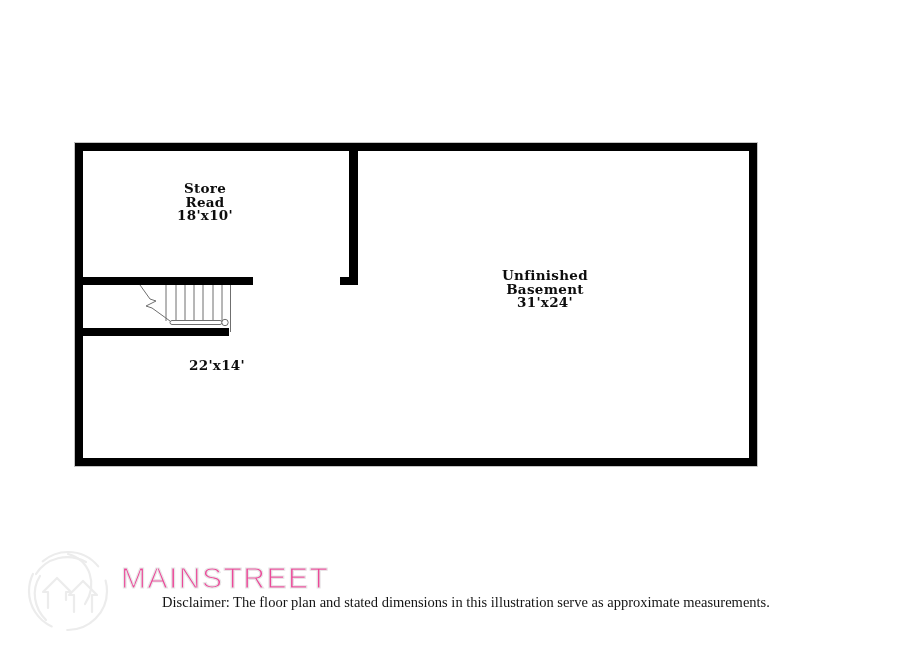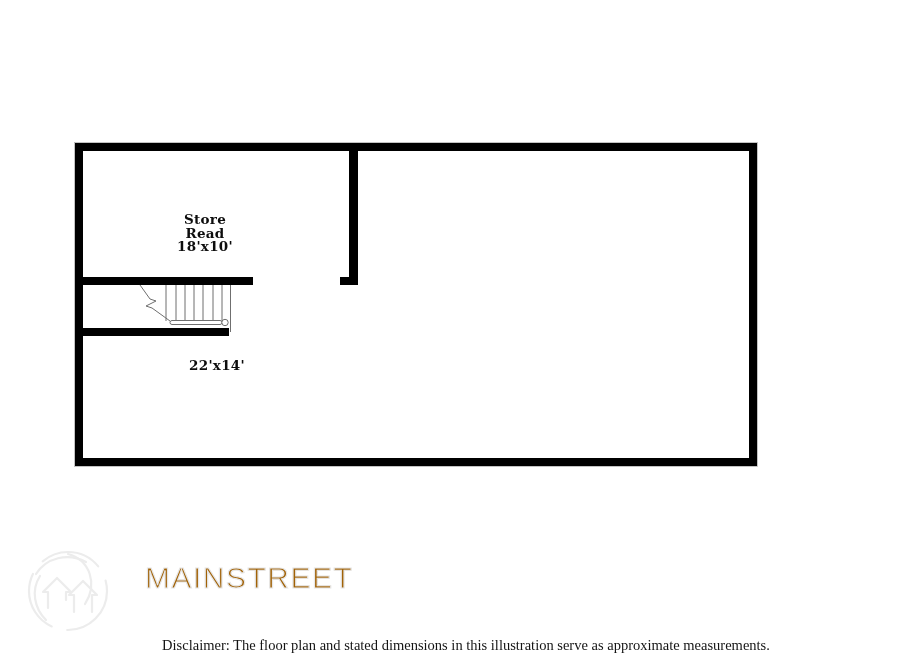--- a/index.html
+++ b/index.html
@@ -8,37 +8,37 @@
     overflow:hidden;font-family:"Liberation Serif",serif;
   }
   svg{position:absolute;left:0;top:0;}
   .plan-svg{z-index:3;}
   .room-label{
     position:absolute;width:150px;text-align:center;z-index:4;
     font-family:"DejaVu Serif",serif;font-weight:bold;
     font-size:13.5px;line-height:13.5px;color:#0d0d0d;letter-spacing:0.3px;
   }
   .room-label div{white-space:nowrap;}
-  .store-room-label{left:130px;top:182px;margin-top:31px;}
+  .store-room-label{left:130px;top:182px;}
   .basement-label{left:470px;top:269px;}
   .lower-room-label{left:142px;top:359px;}
   .watermark{position:absolute;z-index:1;color:#f1f1f1;}
   .wm-logo{left:22px;top:548px;width:92px;height:92px;}
   .wm-text{
     position:absolute;font-family:"Liberation Sans",sans-serif;font-weight:400;
-    color:#a16207;-webkit-text-stroke:1.2px #e7e7e7;white-space:nowrap;margin-left:24px;
+    color:#ec4899;-webkit-text-stroke:1.2px #e7e7e7;white-space:nowrap;
   }
   .wm-text1{left:121px;top:561px;font-size:30px;letter-spacing:1.5px;}
   .wm-text2{left:121px;top:595px;font-size:30px;letter-spacing:1.5px;}
   .disclaimer{
     position:absolute;left:136px;top:593px;width:660px;z-index:5;
     text-align:center;font-family:"Liberation Serif",serif;
     font-size:14.5px;line-height:18px;color:#141414;
   }
-  .disclaimer div{white-space:nowrap;margin-top:43px;}
+  .disclaimer div{white-space:nowrap;}
 </style>
 </head>
 <body>
 
 <div class="canvas">
 
   <svg class="watermark wm-logo" width="92" height="92" viewBox="0 0 92 92">
     <g fill="none" stroke-linejoin="round" stroke-linecap="round" stroke="#ececec" stroke-width="2.2">
       <circle cx="46" cy="43" r="39" stroke-dasharray="62 16"></circle>
       <path d="M46,6 C 68,12 76,36 63,56"></path>
@@ -84,20 +84,25 @@
       <circle cx="225" cy="322.5" r="3.2" fill="#ffffff"></circle>
     </g>
   </svg>
 
   <div class="room-label store-room-label">
     <div>Store</div>
     <div>Read</div>
     <div>18'x10'</div>
   </div>
 
+  <div class="room-label basement-label">
+    <div>Unfinished</div>
+    <div>Basement</div>
+    <div>31'x24'</div>
+  </div>
 
   <div class="room-label lower-room-label">
     <div>22'x14'</div>
   </div>
 
   <div class="disclaimer">
     <div>Disclaimer: The floor plan and stated dimensions in this illustration serve as approximate measurements.</div>
   </div>
 
 </div>

